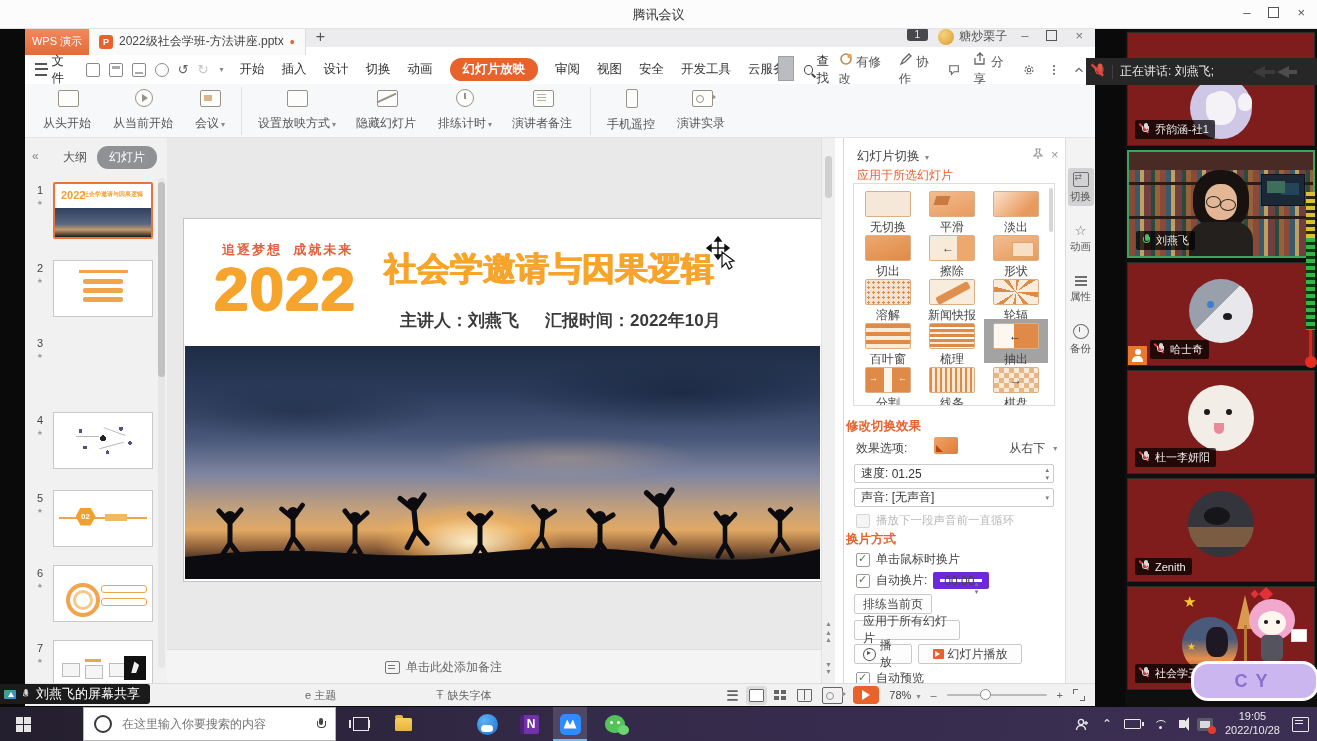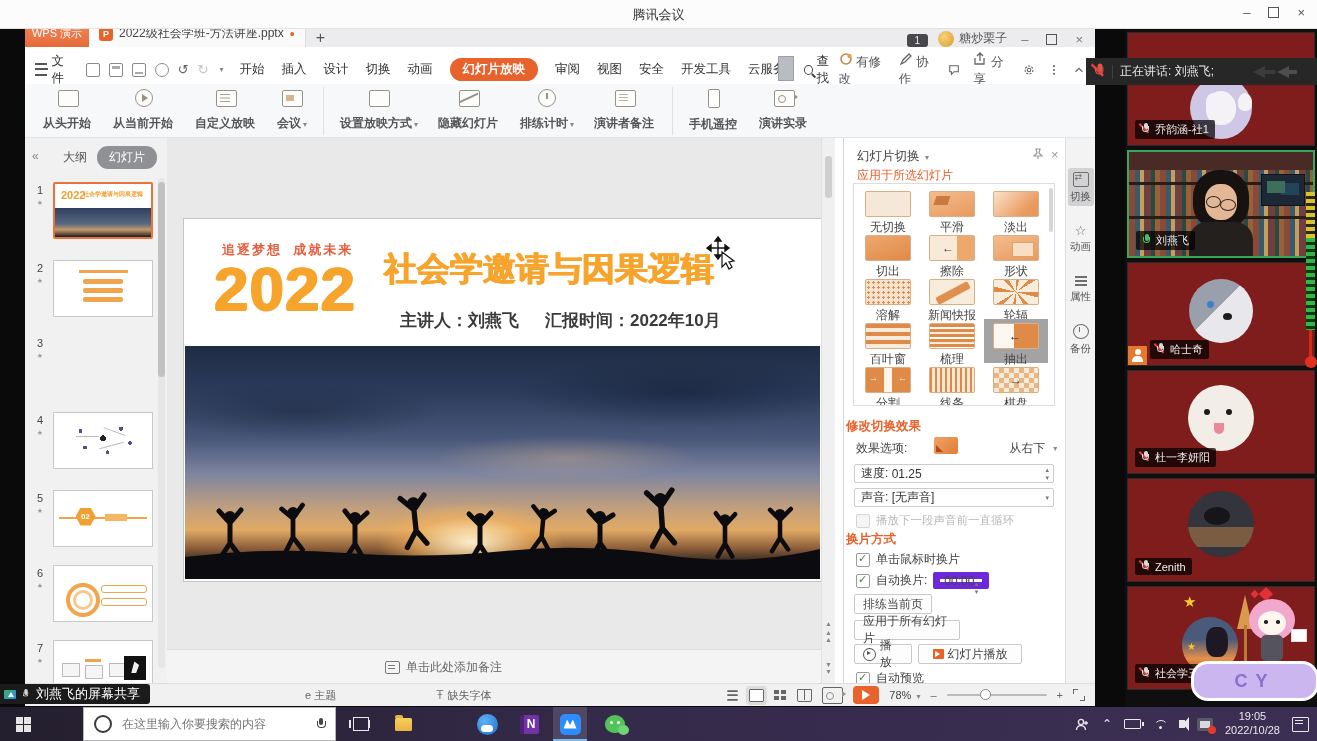--- a/index.html
+++ b/index.html
@@ -14,21 +14,21 @@
   .titlebar .winctl{right:12px;}
   .boxicon{width:9px;height:9px;border:1.4px solid #555;display:inline-block;}
 
   
   .share-bg{left:0;top:28px;width:1125px;height:679px;background:#0a0a0a;}
 
   
   .wps{left:25px;top:28px;width:1070px;height:677px;background:#fff;z-index:5;}
 
   
-  .wps-tabbar{position:absolute;left:0;top:0;width:1070px;height:19px;background:#ececee;display:flex;align-items:flex-end;}
+  .wps-tabbar{position:absolute;left:0;top:0;width:1070px;height:19px;background:#ececee;display:flex;align-items:flex-start;}
   .app-btn{width:64px;height:27px;background:linear-gradient(180deg,#f08a5f,#e66a38);color:#fff;font-size:11px;display:flex;align-items:center;justify-content:center;flex:0 0 auto;}
   .doc-tab{height:27px;background:#fafafa;border-right:1px solid #ddd;display:flex;align-items:center;gap:6px;padding:0 10px;font-size:12px;color:#444;}
   .ppt-ico{width:14px;height:14px;border-radius:3px;background:#e8622c;color:#fff;font-size:9px;font-weight:bold;display:flex;align-items:center;justify-content:center;}
   .mod-dot{color:#e8622c;font-size:14px;line-height:10px;}
   .new-tab{margin-left:10px;color:#555;font-size:16px;}
   .tab-sp{flex:1;}
   .badge1{background:#48484c;color:#eee;font-size:10px;padding:1px 8px;border-radius:3px;margin-right:10px;}
   .acct{display:flex;align-items:center;gap:5px;font-size:12px;color:#555;margin-right:14px;}
   .avatar-dot{width:16px;height:16px;border-radius:50%;background:radial-gradient(circle at 35% 35%,#f6d37a,#d89c2e);}
   .wps-tabbar .winctl{position:static;margin-right:12px;color:#777;}
@@ -52,21 +52,21 @@
   .find-btn{display:flex;align-items:center;gap:4px;margin-left:18px;}
   .mag{width:8px;height:8px;border:1.6px solid #444;border-radius:50%;position:relative;}
   .mag::after{content:"";position:absolute;left:7px;top:7px;width:5px;height:1.6px;background:#444;transform:rotate(45deg);transform-origin:left;}
   .quickr{display:flex;align-items:center;gap:13px;margin-left:auto;margin-right:10px;color:#555;}
   .gicon{width:14px;height:14px;display:inline-block;}
 
   
   .ribbon{position:absolute;left:0;top:56px;width:1070px;height:54px;background:#f7f8f9;border-bottom:1px solid #e3e3e3;display:flex;align-items:center;padding-left:8px;box-sizing:border-box;}
   .rib-item{display:flex;flex-direction:column;align-items:center;justify-content:center;padding:0 10px;height:48px;}
   .rib-item.sep-after{border-right:1px solid #e1e1e1;padding-right:16px;margin-right:6px;}
-  .rib-label{font-size:12px;color:#555;margin-top:8px;white-space:nowrap;font-weight:bold;}
+  .rib-label{font-size:12px;color:#555;margin-top:8px;white-space:nowrap;}
   .caret{font-size:8px;color:#888;margin-left:2px;}
   .ric{width:19px;height:15px;border:1.5px solid #979286;border-radius:2px;position:relative;background:#fdfdfc;}
   .ric.ic-screen::after{content:"";position:absolute;left:6px;top:14px;width:5px;height:3px;border-left:4px solid transparent;}
   .ric.ic-playcircle{border-radius:50%;width:16px;height:16px;}
   .ric.ic-playcircle::after{content:"";position:absolute;left:5.5px;top:4px;border-left:6px solid #979286;border-top:4px solid transparent;border-bottom:4px solid transparent;}
   .ric.ic-list::after{content:"";position:absolute;left:3px;top:3px;width:10px;height:1.6px;background:#a8a296;box-shadow:0 3.5px 0 #a8a296,0 7px 0 #a8a296;}
   .ric.ic-meet::after{content:"";position:absolute;left:3px;top:4px;width:8px;height:6px;background:#d9b48a;}
   .ric.ic-hide::after{content:"";position:absolute;left:-2px;top:6px;width:21px;height:1.6px;background:#979286;transform:rotate(-25deg);}
   .ric.ic-timer{border-radius:50%;width:16px;height:16px;}
   .ric.ic-timer::after{content:"";position:absolute;left:7px;top:3px;width:1.6px;height:6px;background:#979286;}
@@ -455,24 +455,20 @@
   </div>
 
   <div class="ribbon">
     <div class="rib-item">
         <span class="ric ic-screen"></span>
         <span class="rib-label"><span>从头开始</span><span class="caret"></span></span>
       </div>
       <div class="rib-item">
         <span class="ric ic-playcircle"></span>
         <span class="rib-label"><span>从当前开始</span><span class="caret"></span></span>
-      </div>
-      <div class="rib-item">
-        <span class="ric ic-list"></span>
-        <span class="rib-label"><span>自定义放映</span><span class="caret"></span></span>
       </div>
       <div class="rib-item sep-after">
         <span class="ric ic-meet"></span>
         <span class="rib-label"><span>会议</span><span class="caret">▾</span></span>
       </div>
       <div class="rib-item">
         <span class="ric ic-screen"></span>
         <span class="rib-label"><span>设置放映方式</span><span class="caret">▾</span></span>
       </div>
       <div class="rib-item">

